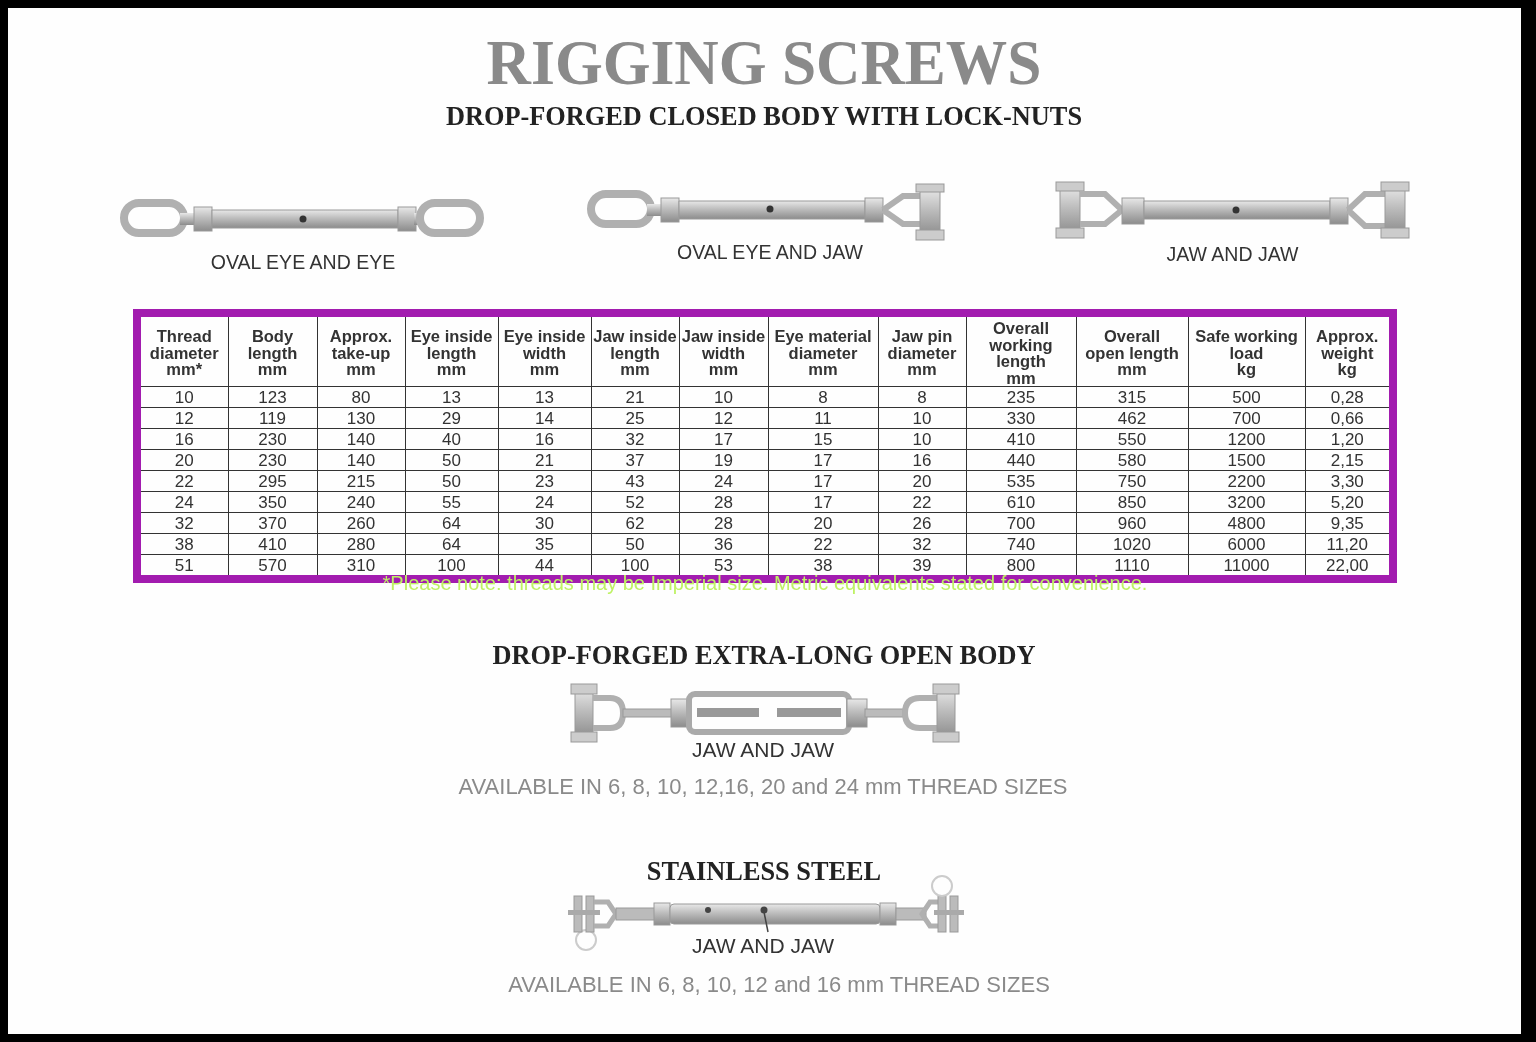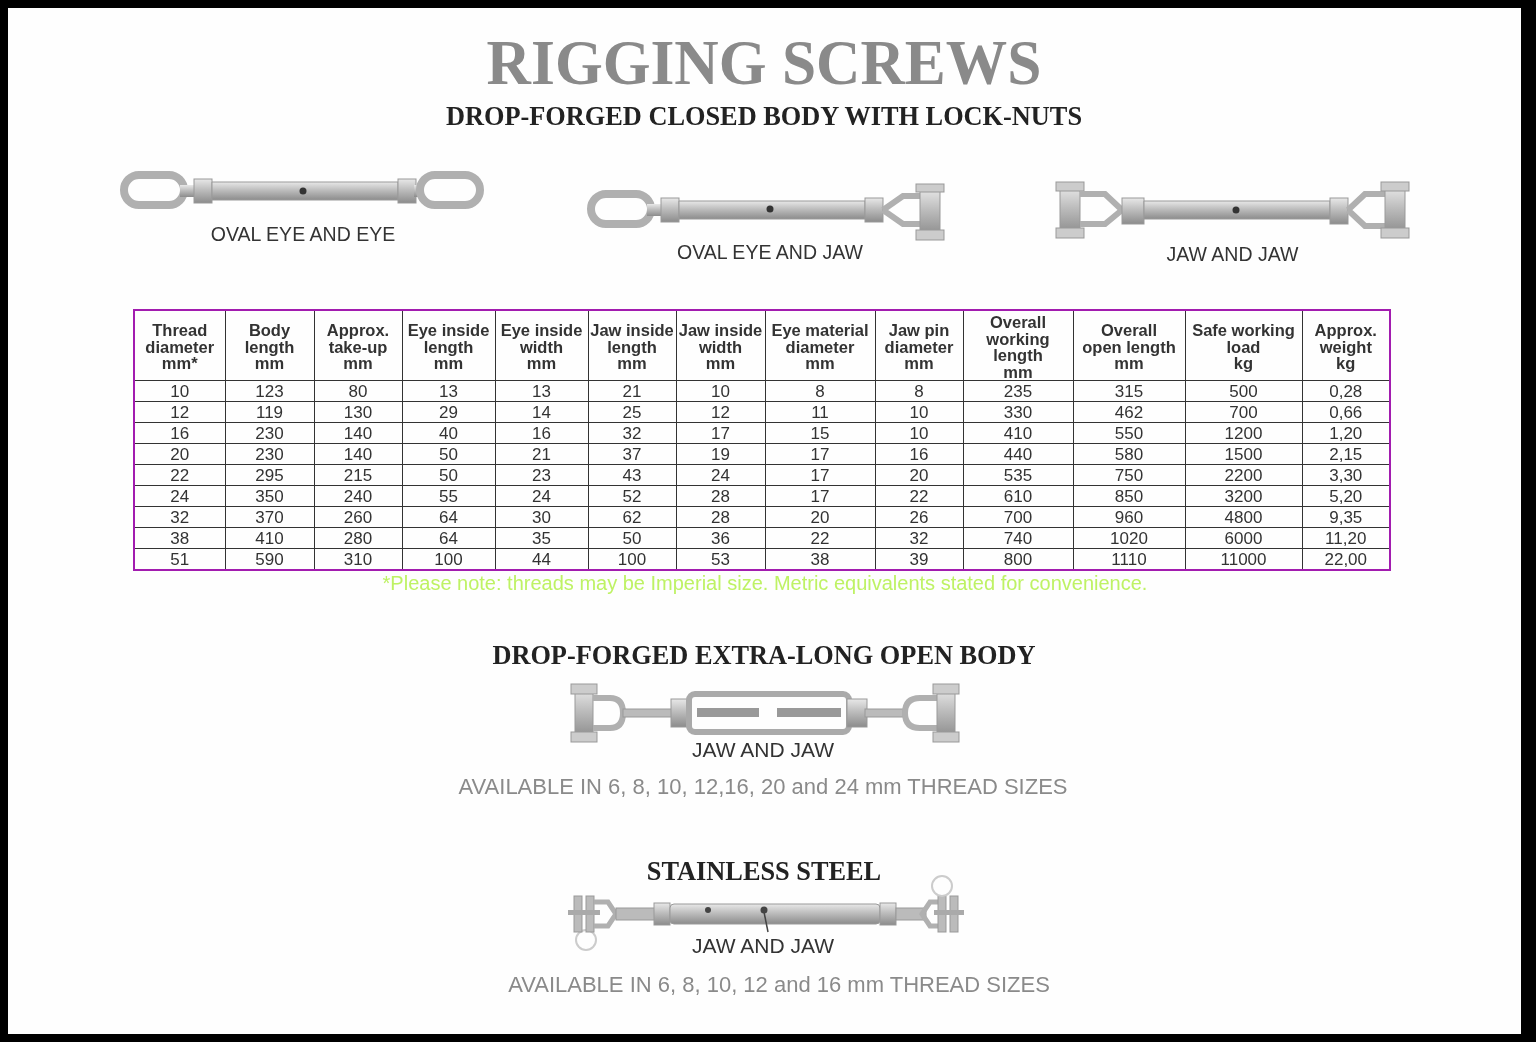--- a/index.html
+++ b/index.html
@@ -22,21 +22,21 @@
       color: #222; transform: scaleX(0.94);
     }
     .product { position: absolute; }
     .product svg { display: block; }
     .product .cap {
       position: absolute; width: 100%; text-align: center; color: #333;
       font-size: 21px; transform: scaleX(0.93);
     }
     table.spec {
       position: absolute; left: 133px; top: 309px; width: 1258px;
-      border-collapse: collapse; border: 2px solid #a21caf;
+      border-collapse: collapse; border: 8px solid #a21caf;
       font-size: 17px; color: #333; table-layout: fixed;
     }
     table.spec th, table.spec td {
       border: 1.5px solid #333; text-align: center; padding: 0; line-height: 19px;
     }
     table.spec th {
       font-weight: bold; font-size: 16.5px; line-height: 16.5px; padding-top: 3px; padding-bottom: 0px;
       color: #333; height: 48px;
     }
     table.spec td { height: 20px; font-size: 17px; }
@@ -59,21 +59,21 @@
     }
   </style>
 </head>
 <body>
 
 <div class="page"></div>
 
 <div class="title">RIGGING SCREWS</div>
 <div class="subtitle">DROP-FORGED CLOSED BODY WITH LOCK-NUTS</div>
 
-<div class="product" style="left:118px; top:165px; width:370px; height:90px;">
+<div class="product" style="left:118px; top:193px; width:370px; height:90px;">
   <svg width="370" height="52" viewBox="0 0 370 52">
     <defs>
       <linearGradient id="metal" x1="0" y1="0" x2="0" y2="1">
         <stop offset="0" stop-color="#e8e8e8"></stop>
           <stop offset="0.45" stop-color="#bdbdbd"></stop>
           <stop offset="1" stop-color="#8c8c8c"></stop>
       </linearGradient>
     </defs>
     <rect x="6" y="10" width="60" height="30" rx="15" fill="none" stroke="#b0b0b0" stroke-width="8"></rect>
     <rect x="62" y="20" width="18" height="12" fill="url(#metal)"></rect>
@@ -322,21 +322,21 @@
         <td>36</td>
         <td>22</td>
         <td>32</td>
         <td>740</td>
         <td>1020</td>
         <td>6000</td>
         <td>11,20</td>
       </tr>
       <tr>
         <td>51</td>
-        <td>590</td>
+        <td>570</td>
         <td>310</td>
         <td>100</td>
         <td>44</td>
         <td>100</td>
         <td>53</td>
         <td>38</td>
         <td>39</td>
         <td>800</td>
         <td>1110</td>
         <td>11000</td>

